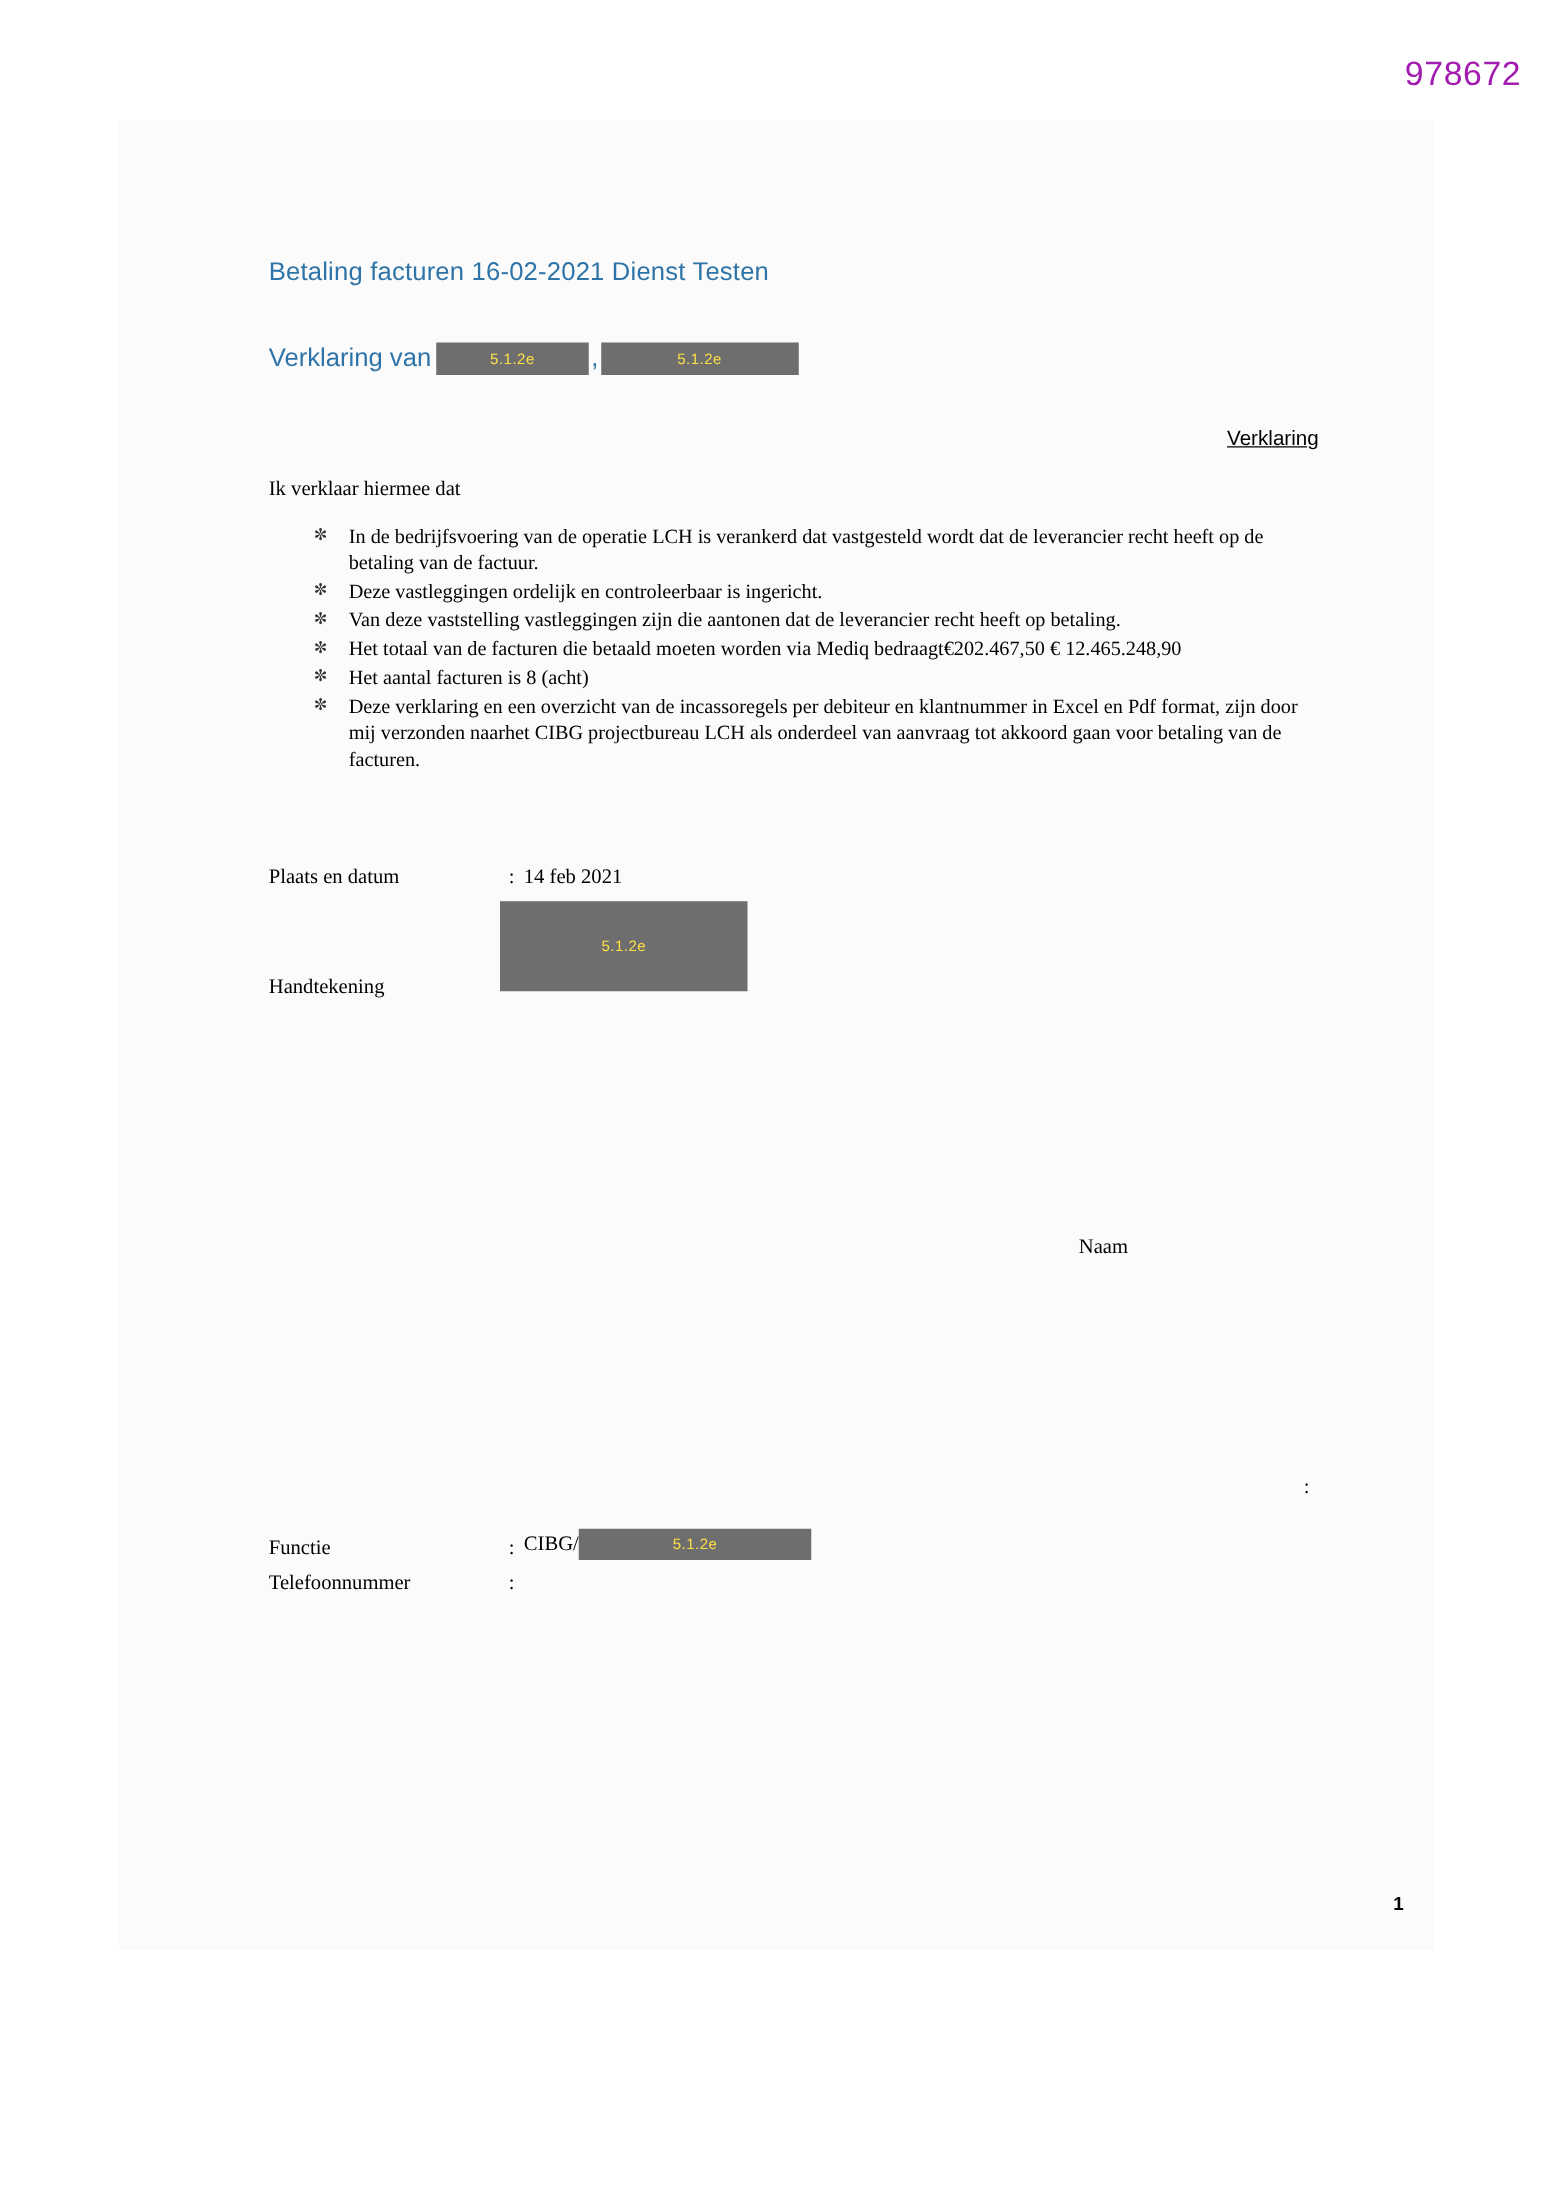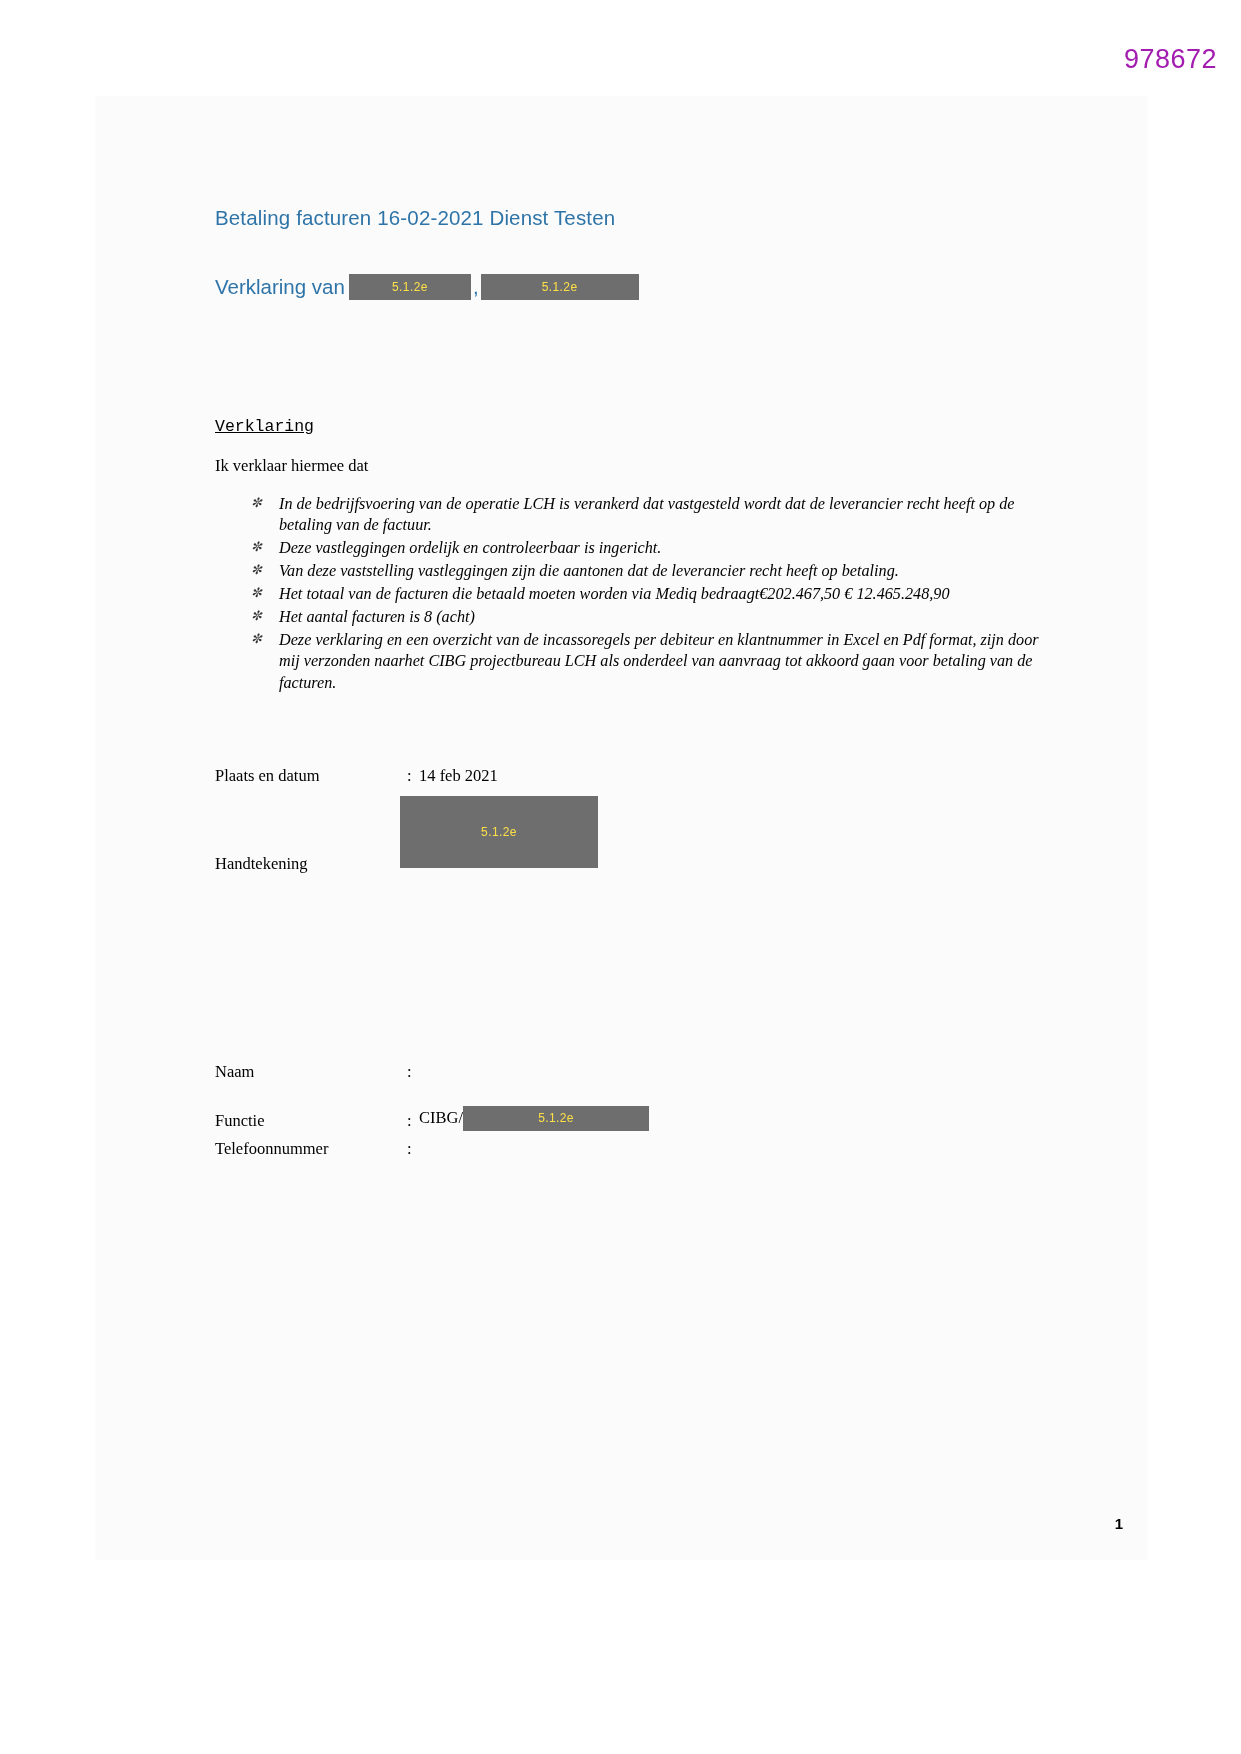--- a/index.html
+++ b/index.html
@@ -84,35 +84,35 @@
   .redact-name2 { width: 158px; height: 26px; }
   .redact-signature {
     width: 198px;
     height: 72px;
     align-items: center;
   }
   .redact-function { width: 186px; height: 25px; }
 
   
   .section-heading {
-    margin-top: 117px;
+    margin-top: 42px;
     font-size: 16.5px;
     text-decoration: underline;
-    font-family: Liberation Mono, monospace;
+    font-family: Liberation Sans, sans-serif;
+    text-align: right;
   }
   .intro-line {
     margin-top: 20px;
     font-size: 16.5px;
   }
 
   ul.decl-list {
     margin: 18px 0 0 0;
     padding: 0 0 0 36px;
     list-style: none;
-    font-style: italic;
   }
   ul.decl-list li {
     position: relative;
     font-size: 16.2px;
     line-height: 1.30;
     margin-bottom: 2px;
     padding-left: 28px;
   }
   ul.decl-list li::before {
     content: "\273C";
@@ -155,21 +155,21 @@
     left: 0;
     top: 58px;
     font-size: 16.5px;
   }
   .sign-redaction-wrap {
     position: absolute;
     left: 185px;
     top: 0;
   }
 
-  .naam-row { margin-top: 180px; }
+  .naam-row { margin-top: 180px; flex-direction: column; }
   .functie-row { margin-top: 24px; }
   .telefoon-row { margin-top: 8px; }
 
   .page-number {
     position: absolute;
     right: 118px;
     bottom: 222px;
     font-family: "Liberation Sans", sans-serif;
     font-size: 15px;
     font-weight: bold;

